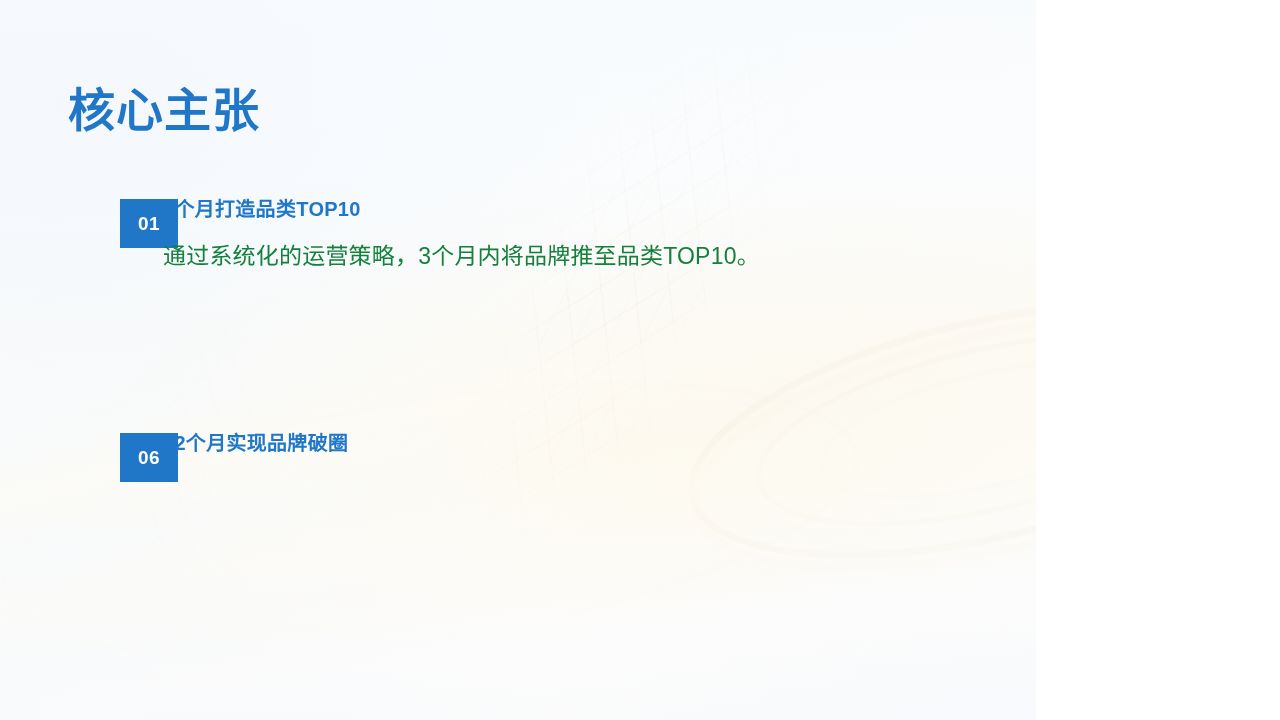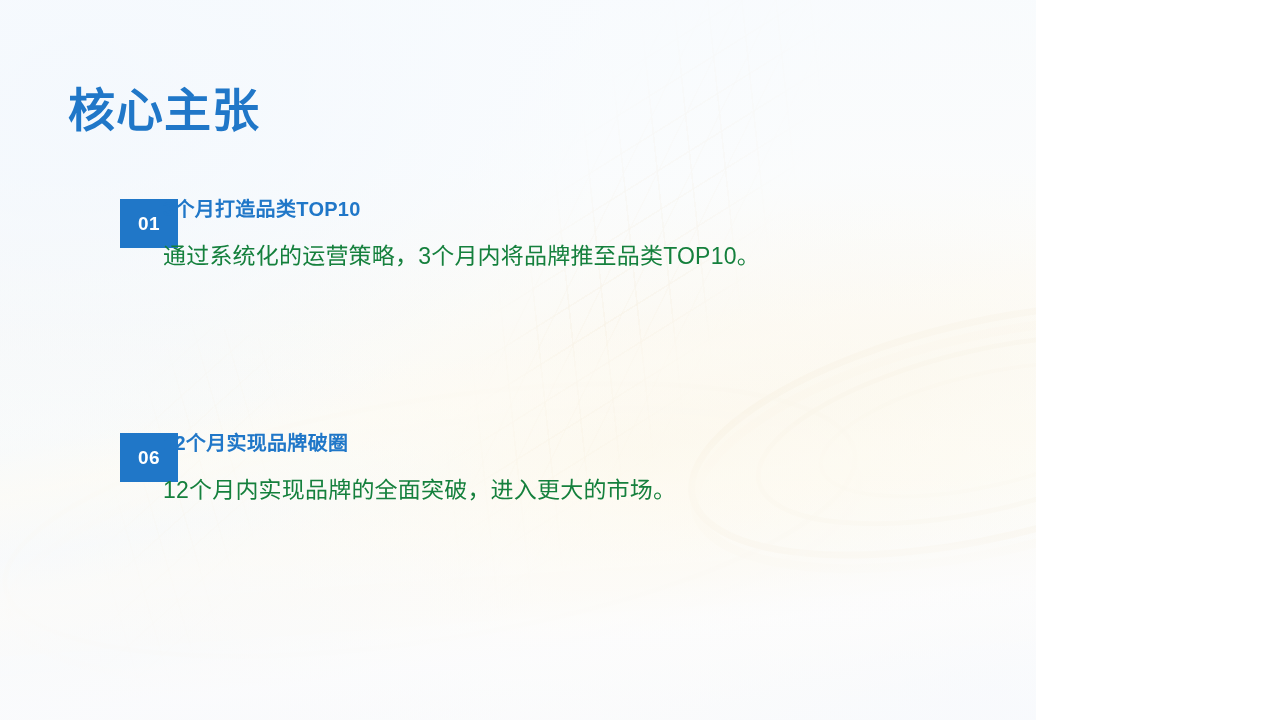--- a/index.html
+++ b/index.html
@@ -223,18 +223,17 @@
       <div class="point-body">
         <div class="point-heading">3个月打造品类TOP10</div>
         <div class="point-desc">通过系统化的运营策略，3个月内将品牌推至品类TOP10。</div>
       </div>
     </div>
 
     <div class="point point-2">
       <div class="badge">06</div>
       <div class="point-body">
         <div class="point-heading">12个月实现品牌破圈</div>
-        <div class="point-desc">12个月内实现品牌的全面突破，进入更大的市场。</div>
       </div>
     </div>
 
   </div>
 </div>
 
 </body></html>

